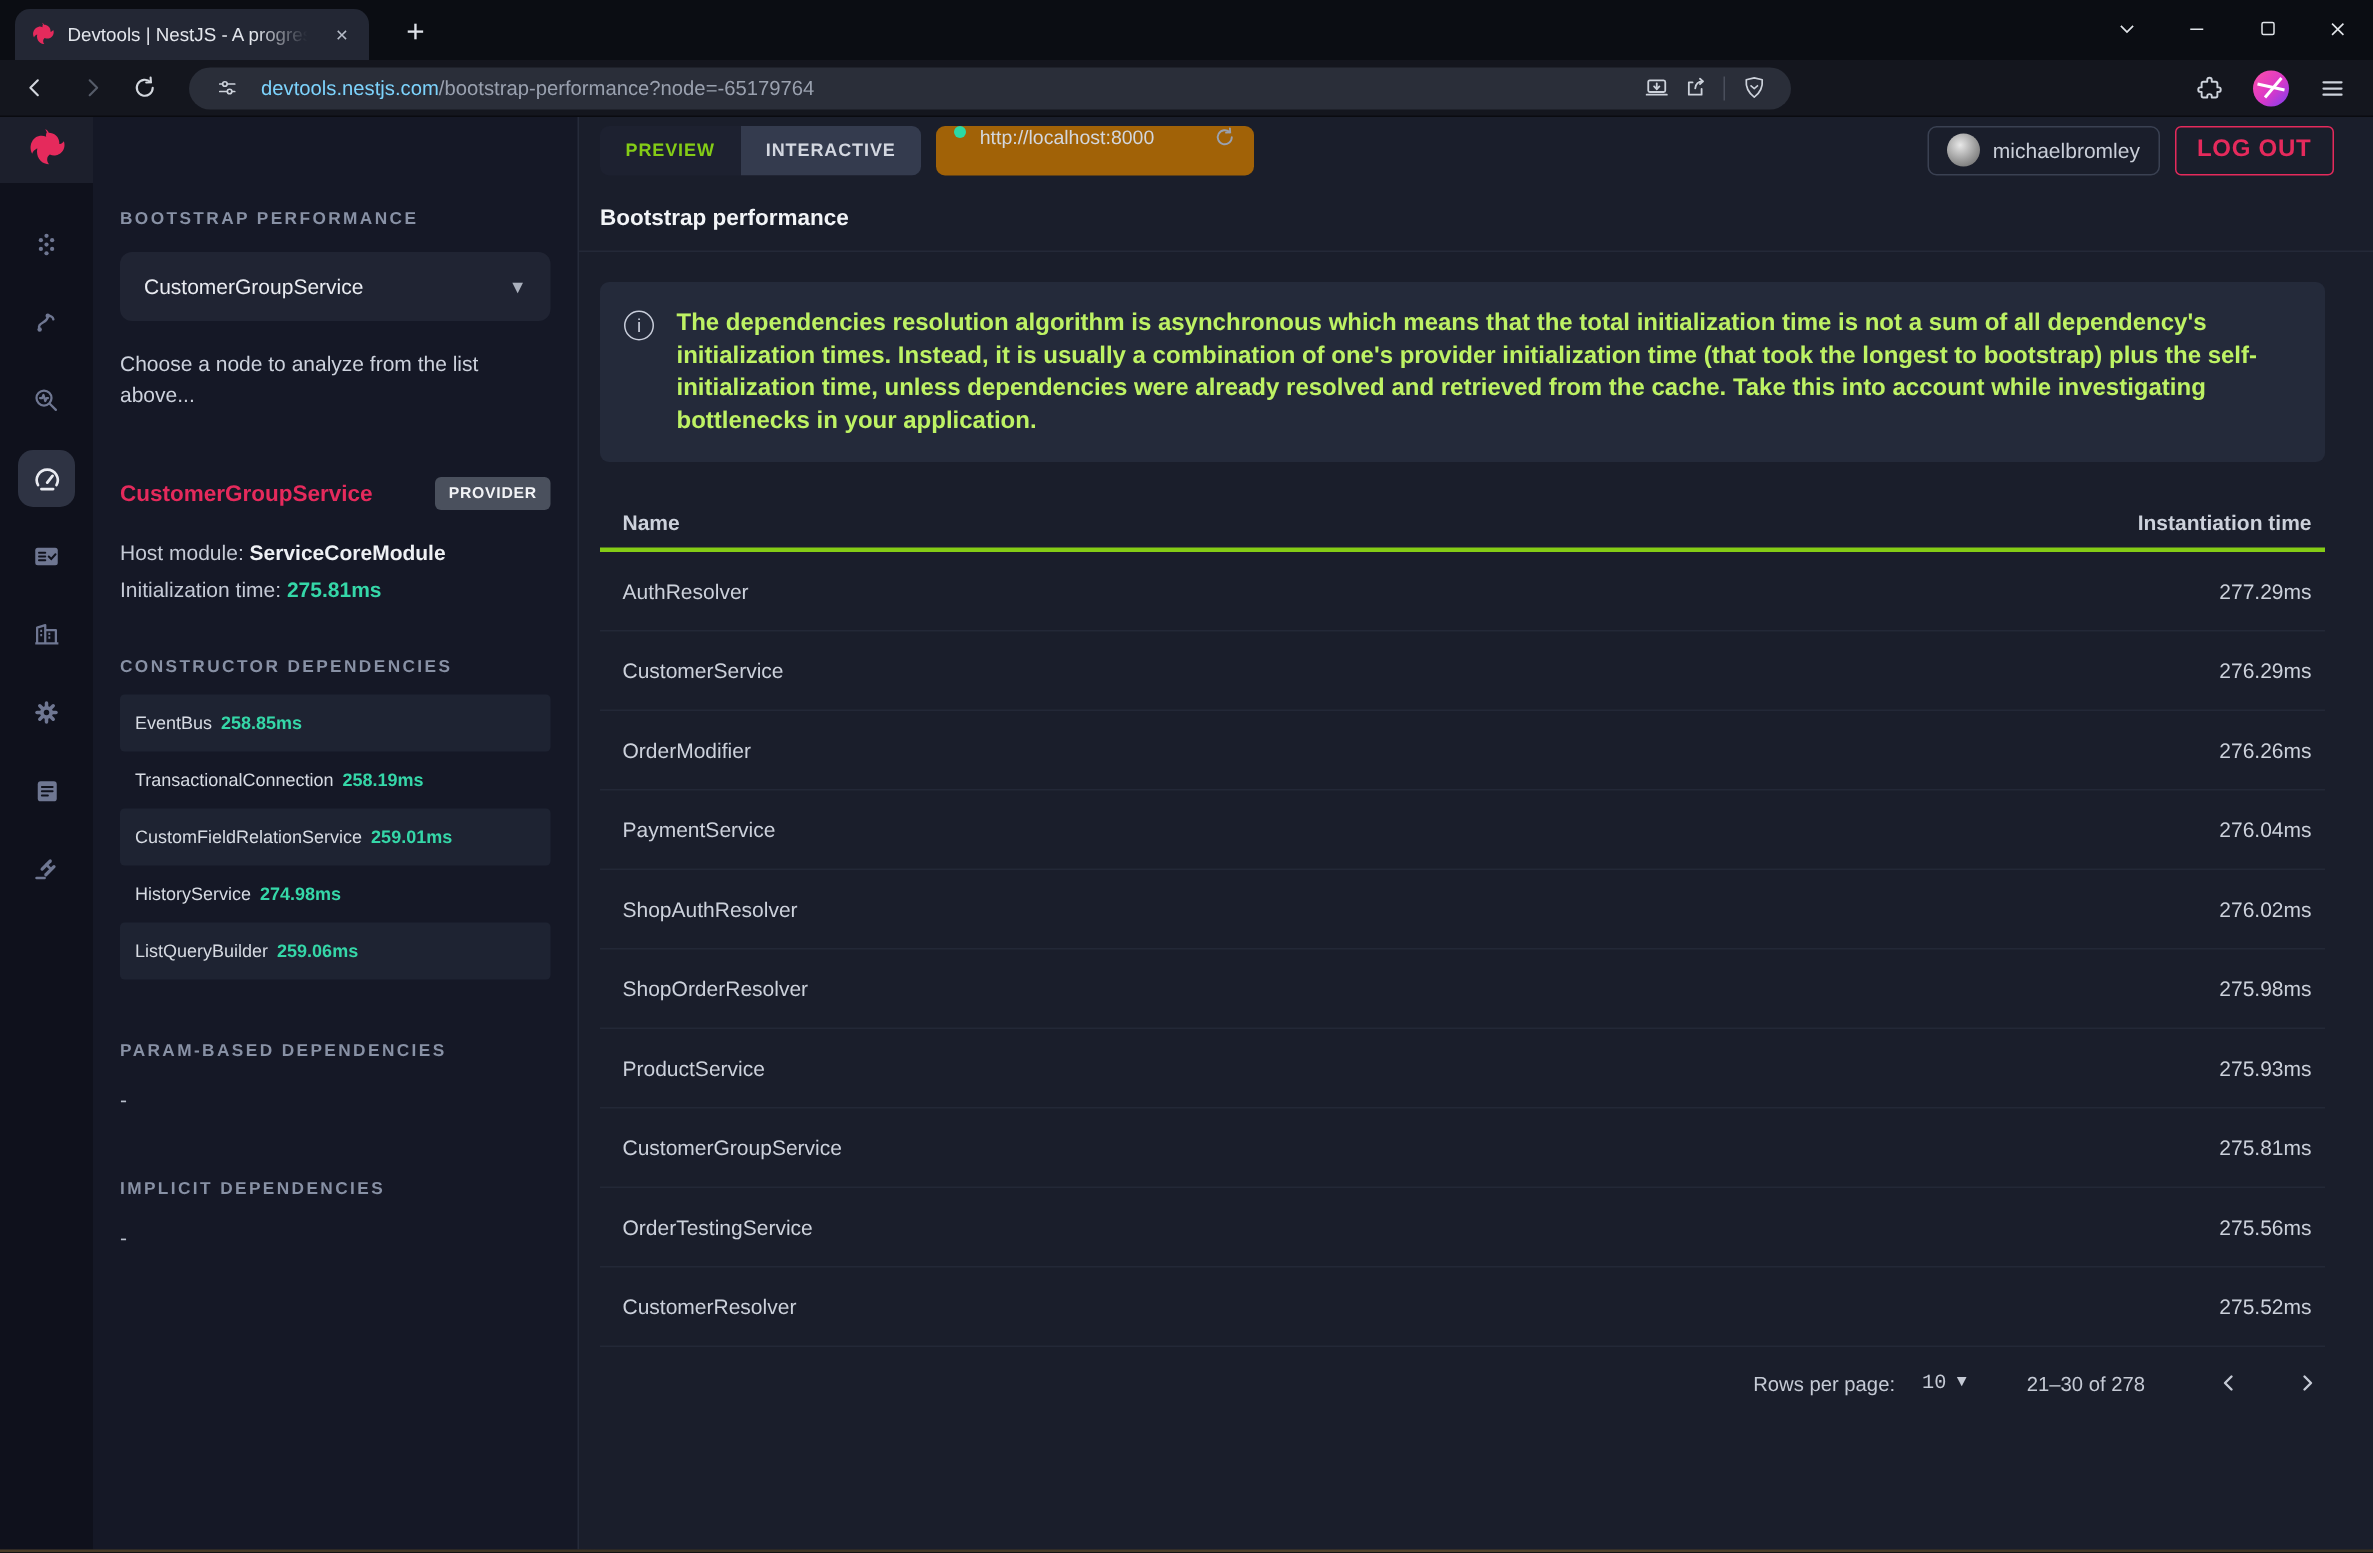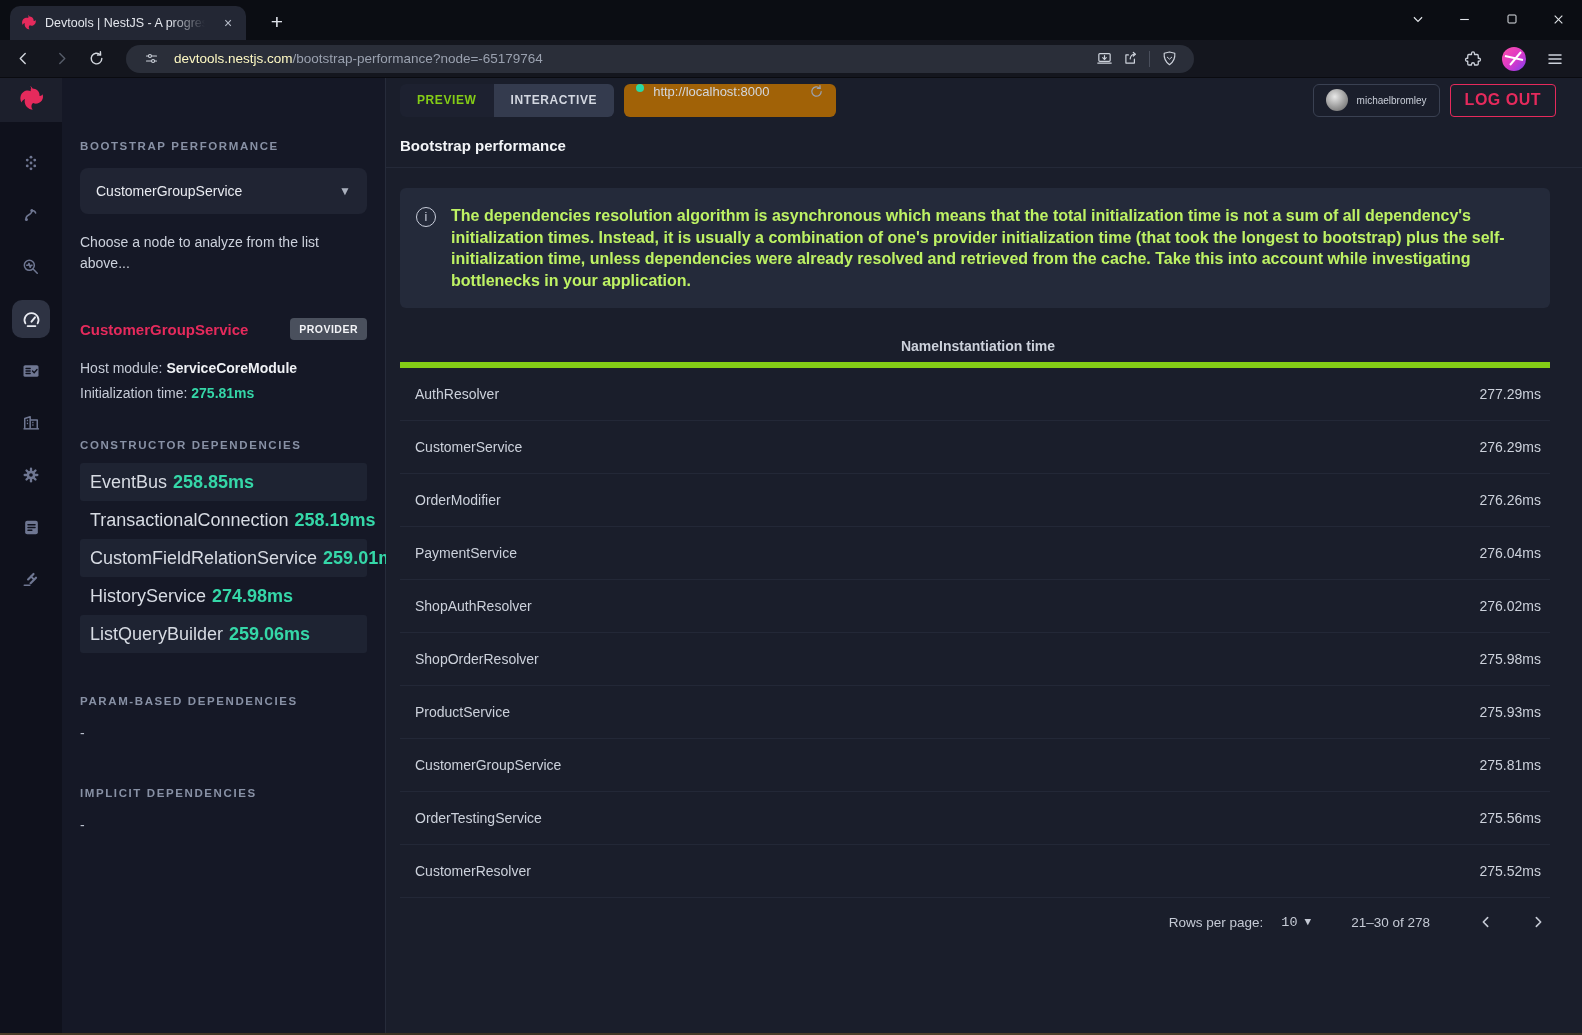--- a/index.html
+++ b/index.html
@@ -23,21 +23,21 @@
   .wc{ width:47px; height:38px; display:flex; align-items:center; justify-content:center; color:#e2e5ea; }
 
   .toolbar{ position:absolute; top:40px; left:0; right:0; height:38px; background:#14161e;
     display:flex; align-items:center; border-bottom:1px solid #0a0b10; }
   .nav-btn{ width:32px; height:32px; display:flex; align-items:center; justify-content:center; color:#d3d7de; margin-left:4px; }
   .nav-btn.first{ margin-left:8px; }
   .nav-btn.disabled{ color:#565c69; }
   .urlbar{ margin-left:14px; width:1068px; height:28px; background:#2a2e39; border-radius:14px;
     display:flex; align-items:center; padding:0 12px; }
   .url-text{ margin-left:10px; font-size:13.5px; white-space:nowrap; overflow:hidden; flex:1; }
-  .url-domain{ color:#fef9c3; }
+  .url-domain{ color:#7dd3fc; }
   .url-path{ color:#9aa1af; }
   .pill-icon{ width:26px; height:26px; display:flex; align-items:center; justify-content:center; color:#cdd2db; flex:none; }
   .pill-sep{ width:1px; height:16px; background:#4a4f5c; margin:0 6px; flex:none; }
   .toolbar-right{ margin-left:auto; display:flex; align-items:center; gap:15px; margin-right:14px; }
   .tb-icon{ width:26px; height:26px; display:flex; align-items:center; justify-content:center; color:#cdd2db; }
 
   
   .app{ position:absolute; top:78px; left:0; right:0; bottom:2px; display:flex; }
 
   .rail{ width:62px; background:#0f111c; flex:none; display:flex; flex-direction:column; align-items:center; }
@@ -56,52 +56,52 @@
   .node-head{ margin-top:44px; display:flex; align-items:center; justify-content:space-between; }
   .node-name{ color:#e52a5c; font-weight:bold; font-size:15px; }
   .badge{ background:#4a505d; color:#f2f3f6; font-size:10.5px; font-weight:bold; letter-spacing:.5px;
     padding:5px 9px; border-radius:4px; }
   .kv{ margin-top:20px; font-size:14px; color:#c5cad6; }
   .kv + .kv{ margin-top:9px; }
   .kv b{ color:#eef0f4; }
   .teal{ color:#35d7a8; font-weight:bold; }
   .sec-h.deps{ margin-top:38px; }
   .dep-list{ margin-top:12px; }
-  .dep{ height:38px; display:flex; align-items:center; padding:0 10px; font-size:18px; color:#d7dbe3; gap:6px; border-radius:3px; }
+  .dep{ height:38px; display:flex; align-items:center; padding:0 10px; font-size:12px; color:#d7dbe3; gap:6px; border-radius:3px; }
   .dep.alt{ background:#1e2332; }
   .sec-h.param{ margin-top:42px; }
   .empty-dash{ margin-top:18px; color:#b9bfcc; font-size:14px; }
   .sec-h.impl{ margin-top:46px; }
 
   .main{ flex:1; display:flex; flex-direction:column; background:#1a1e2b; }
   .app-header{ height:44px; flex:none; display:flex; align-items:center; padding:0 26px 0 14px; }
   .seg{ display:flex; height:33px; border-radius:6px; overflow:hidden; background:#1d2130; }
   .seg-btn{ padding:0 17px; display:flex; align-items:center; font-size:12px; font-weight:bold; letter-spacing:.6px; }
   .seg-btn.preview{ color:#84cc16; }
   .seg-btn.interactive{ background:#343b4e; color:#d3d7e0; }
   .target{ margin-left:10px; height:33px; background:#a16207; border-radius:6px; display:flex; 
     padding:0 12px; gap:9px; width:212px; }
   .dot{ width:8px; height:8px; border-radius:50%; background:#2bd9a4; flex:none; }
   .target-url{ font-size:13px; color:#d3d7de; flex:1; }
   .refresh{ color:#9aa1b0; display:flex; }
   .user-pill{ margin-left:auto; height:33px; border:1px solid #3a4152; border-radius:6px; display:flex; align-items:center;
-    gap:9px; padding:0 12px; color:#c9ced8; font-size:10px; }
+    gap:9px; padding:0 12px; color:#c9ced8; font-size:14px; }
   .user-avatar{ width:22px; height:22px; border-radius:50%;
     background:radial-gradient(circle at 40% 35%, #e8e8e8, #9a9a9a 55%, #5f5f5f); }
   .logout{ margin-left:10px; height:33px; border:1px solid #e52a5c; border-radius:4px; color:#e52a5c;
     font-size:16px; font-weight:bold; letter-spacing:.5px; padding:0 14px; display:flex; align-items:center; background:transparent; }
   .title-row{ padding:15px 14px 13px; font-size:15px; font-weight:bold; color:#f2f4f7; border-bottom:1px solid #242938; }
   .content{ padding:20px 32px 0 14px; flex:1; display:flex; flex-direction:column; }
   .info{ background:#242a3a; border-radius:6px; padding:17px 16px; display:flex; gap:15px; }
   .info-i{ width:20px; height:20px; border:1.5px solid #c9cedb; border-radius:50%; color:#c9cedb; font-size:12.5px;
     display:flex; align-items:center; justify-content:center; flex:none; margin-top:2px; }
   .info-text{ font-size:16px; line-height:21.5px; color:#bef264;font-weight:bold; }
   .tbl{ margin-top:22px; }
-  .thead{ display:flex; justify-content:center; align-items:center; height:38px; padding:0 9px 0 15px;
-    font-size:14px; font-weight:bold; color:#ccd1db; border-bottom:6px solid #84cc16; }
+  .thead{ display:flex; justify-content:space-between; align-items:center; height:38px; padding:0 9px 0 15px;
+    font-size:14px; font-weight:bold; color:#ccd1db; border-bottom:3px solid #84cc16; }
   .trow{ display:flex; justify-content:space-between; align-items:center; height:53px; padding:0 9px 0 15px;
     font-size:14px; color:#ccd1db; border-bottom:1px solid #232837; }
   .pager{ height:48px; display:flex; align-items:center; justify-content:flex-end; font-size:13.5px; color:#c5cad5; }
   .pager .rpp-label{ margin-right:18px; }
   .rpp-select{ display:flex; align-items:center; gap:7px; margin-right:40px;font-family:Liberation Mono, monospace; }
   .rpp-select .chev{ font-size:11px; color:#c5cad5; }
   .range{ margin-right:44px; }
   .pg-btn{ width:24px; height:24px; display:flex; align-items:center; justify-content:center; color:#c5cad5; }
   .pg-btn.prev{ margin-right:28px; }
 

